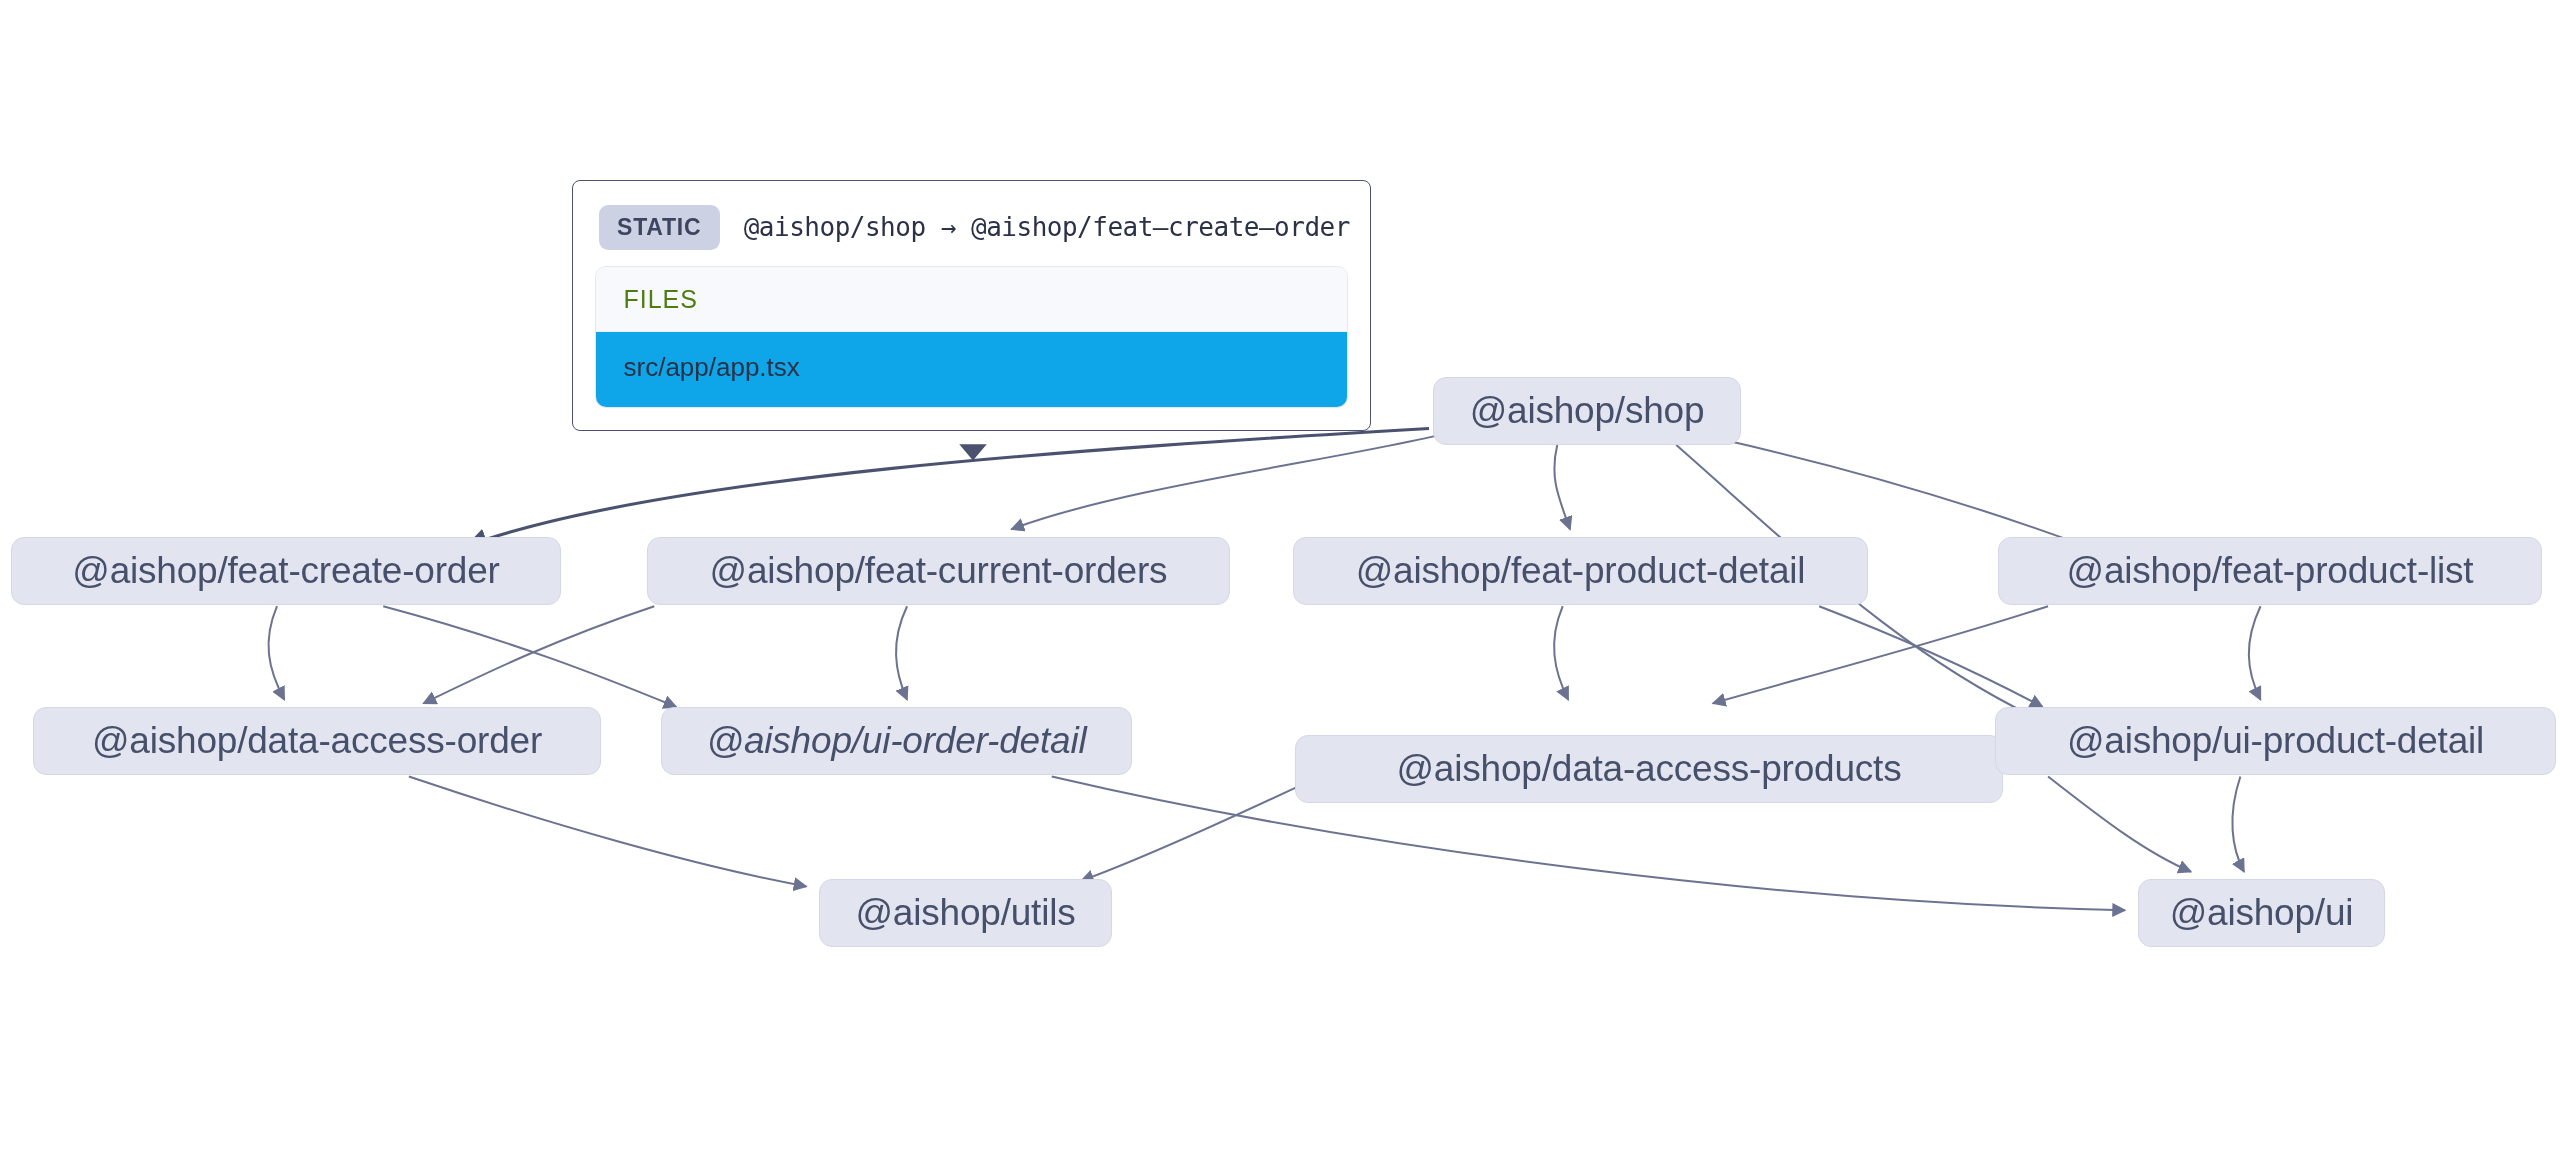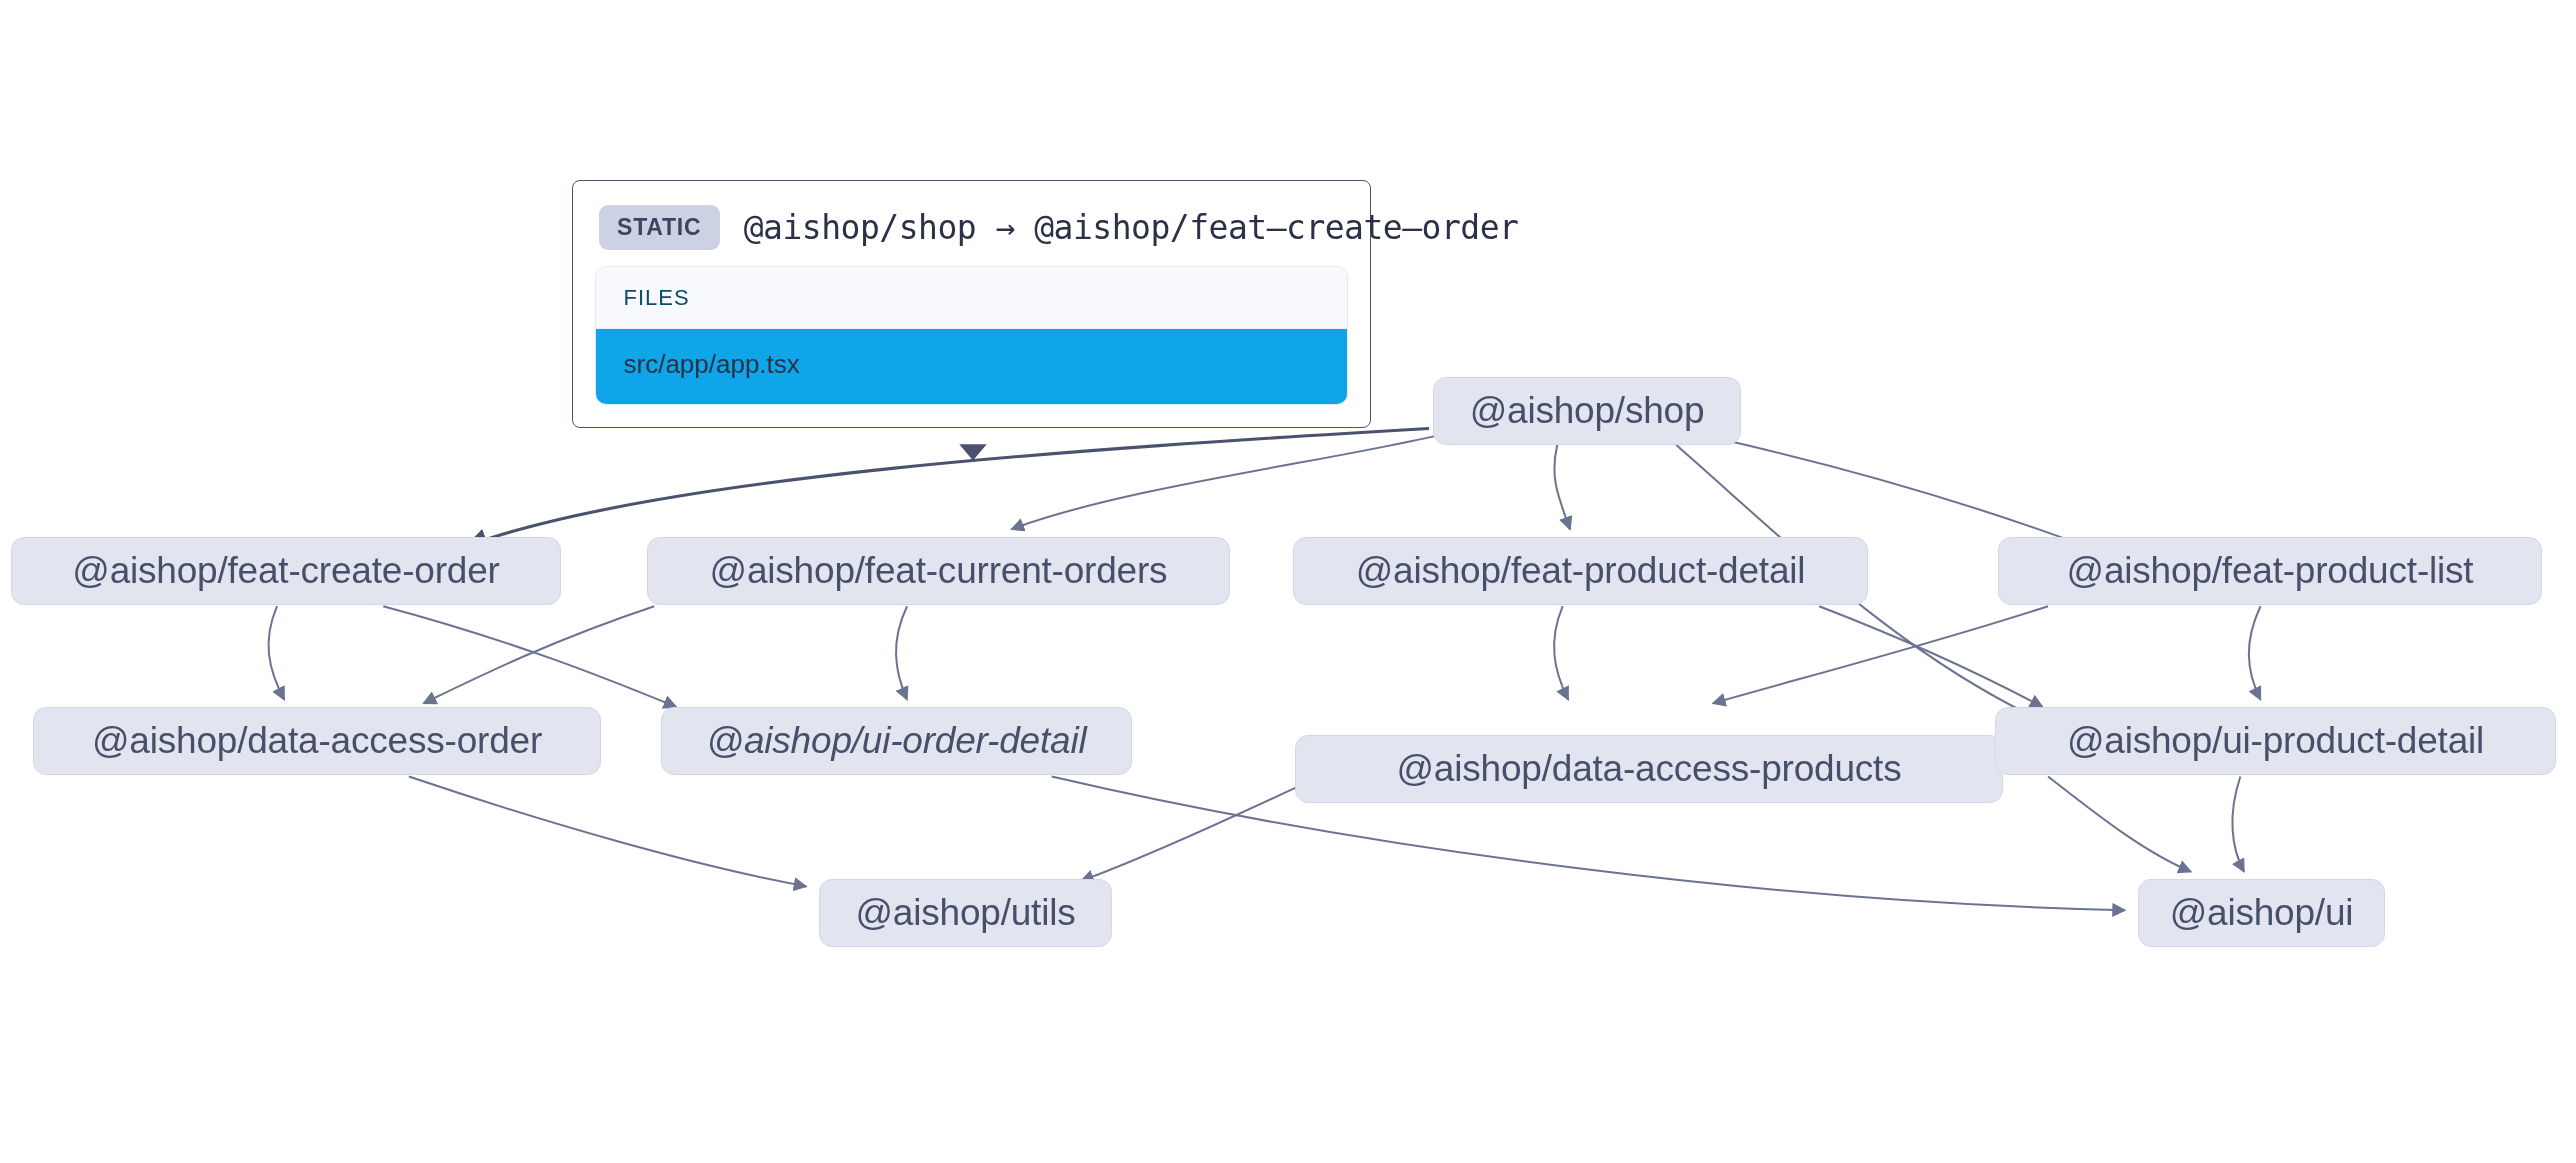--- a/index.html
+++ b/index.html
@@ -83,37 +83,37 @@
     font-weight: 700;
     letter-spacing: 0.8px;
     padding: 11px 18.3px;
     border-radius: 9.2px;
     line-height: 1;
   }
 
   #detail-title {
     color: #2b3146;
     font-family: "DejaVu Sans Mono", monospace;
-    font-size: 33px;
+    font-size: 26px;
     letter-spacing: -0.5px;
     white-space: nowrap;
   }
 
   #files-panel {
     border: 0.9px solid #e6e8f0;
     border-radius: 11px;
     overflow: hidden;
     background: #ffffff;
   }
 
   #files-heading {
     background: #f8f9fc;
     border-bottom: 0.9px solid #eceef4;
-    color: #0c4a6e;
-    font-size: 22px;
+    color: #4d7c0f;
+    font-size: 25px;
     letter-spacing: 1px;
     padding: 18.3px 0 16.5px 27.5px;
   }
 
   .file-row {
     background: #0ea5e9;
     color: #2b3146;
     font-size: 26px;
     padding: 20px 0 24px 27.5px;
   }

